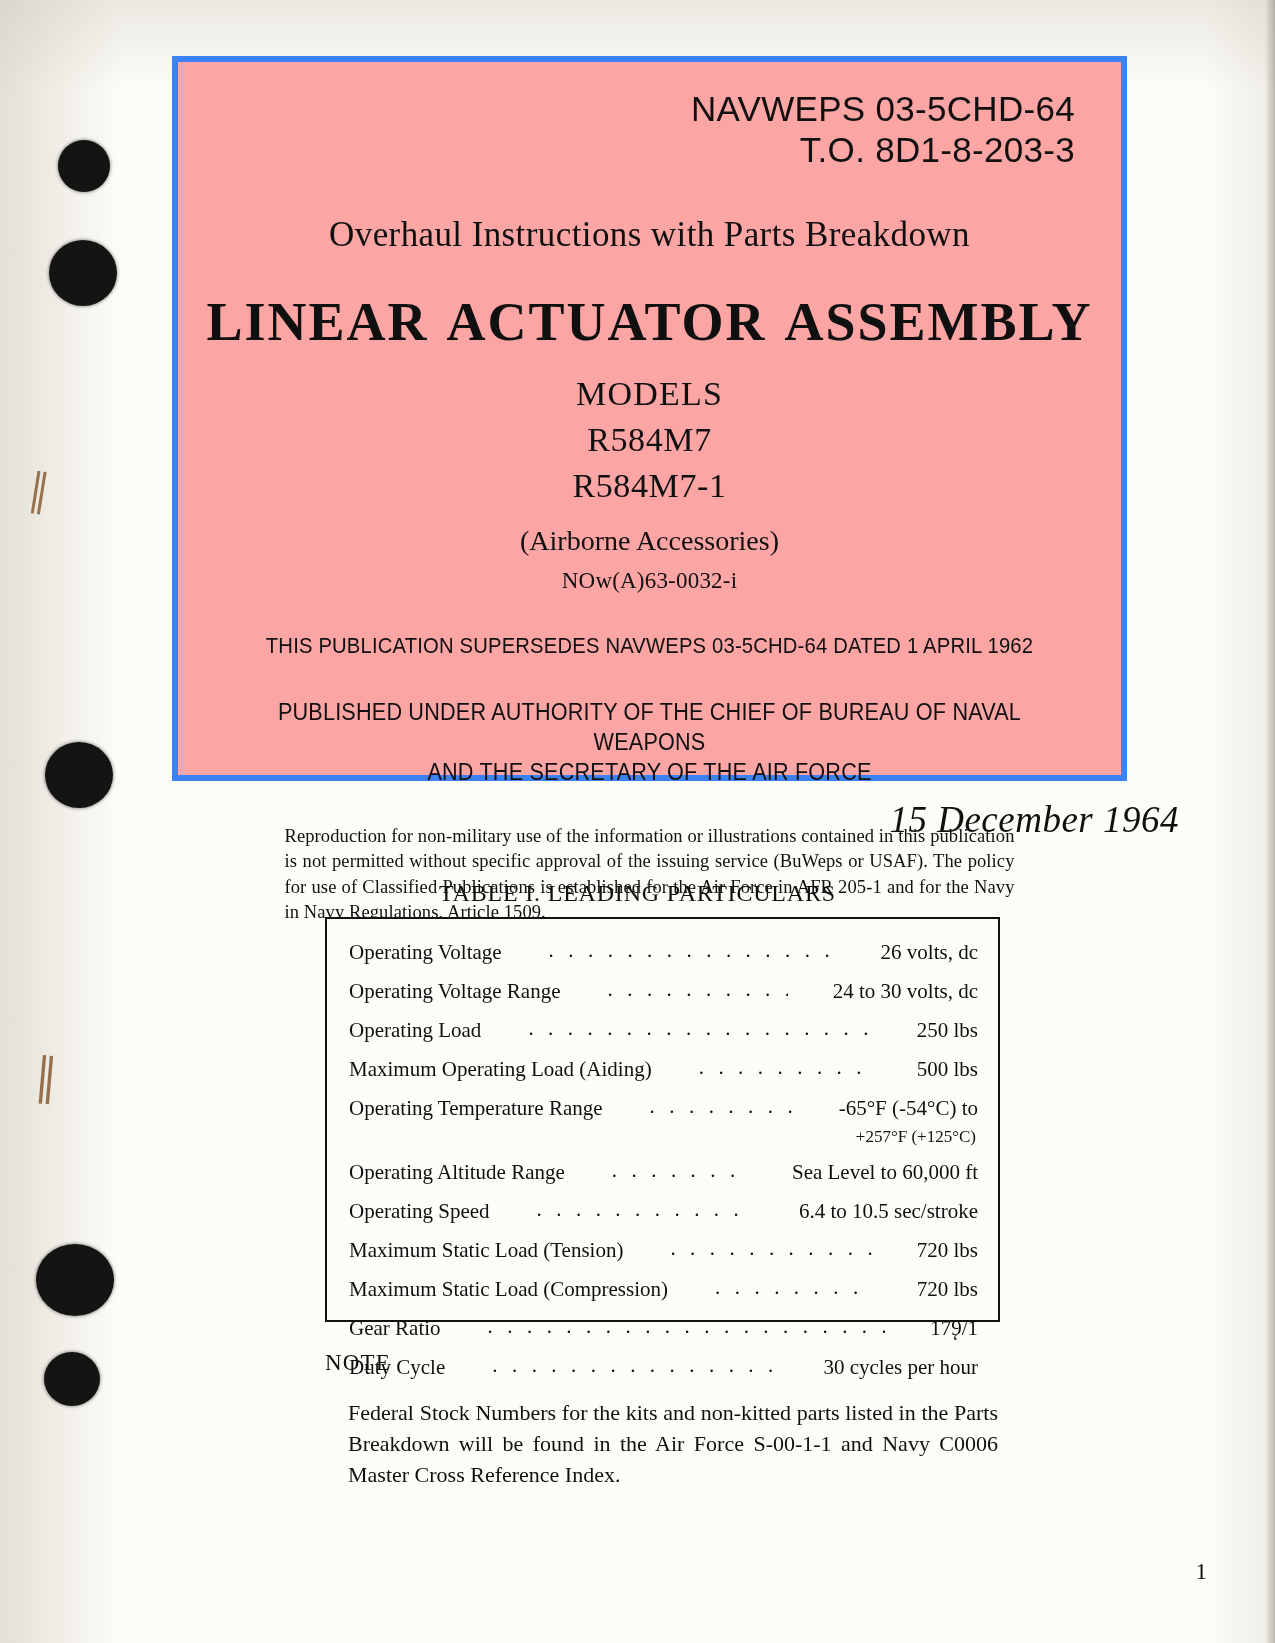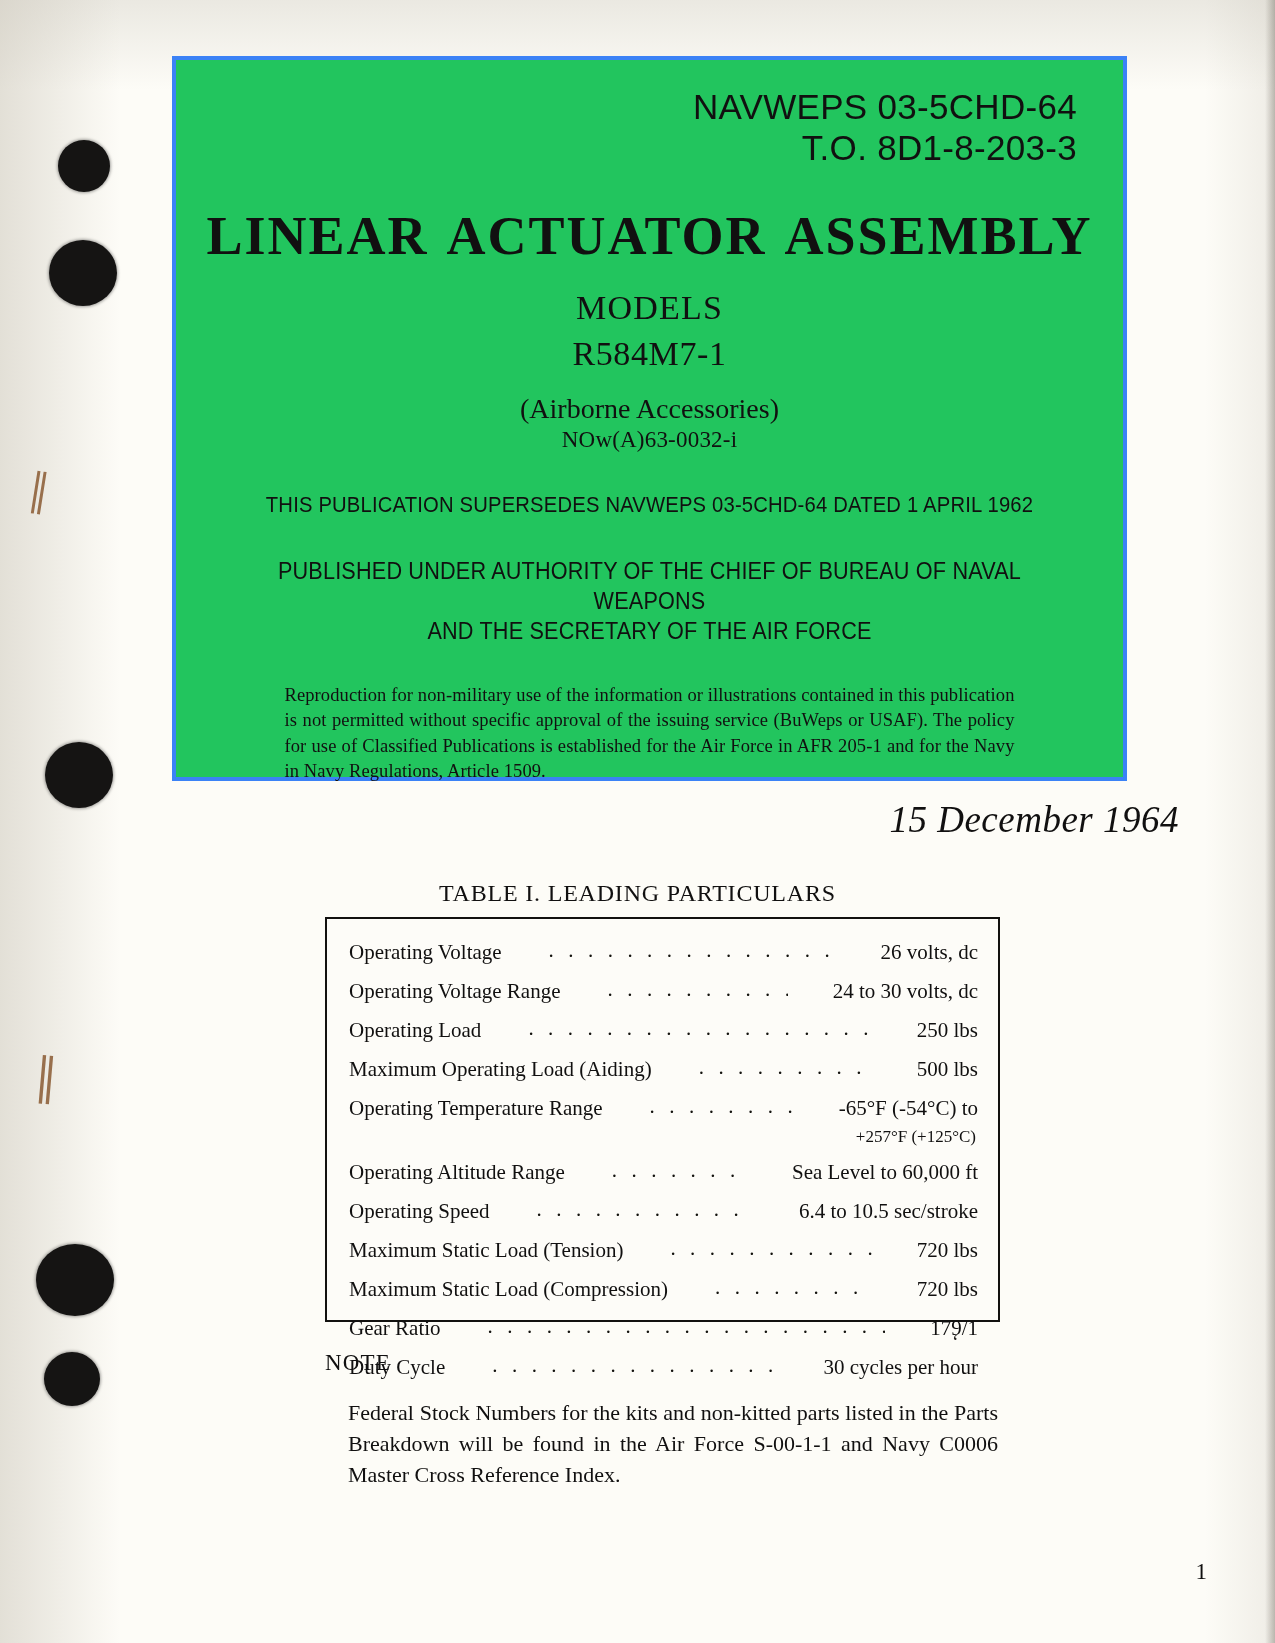--- a/index.html
+++ b/index.html
@@ -53,23 +53,23 @@
     user-select: none;
   }
 
   
   .title-box {
     position: absolute;
     left: 172px;
     top: 56px;
     width: 955px;
     height: 725px;
-    border: 4px solid #3b82f6;
+    border: 6px solid #3b82f6;
     box-sizing: border-box;
-    background: #22c55e;
+    background: #fca5a5;
   }
   .title-box::after {
     
     content: "";
     position: absolute;
     left: 7px;
     top: 7px;
     right: -7px;
     bottom: -7px;
     background: #0f0e0d;
@@ -121,21 +121,21 @@
     margin-top: 8px;
   }
 
   .accessories {
     text-align: center;
     margin-top: 20px;
     font-size: 28px;
   }
   .contract {
     text-align: center;
-    margin-top: 2px;
+    margin-top: 11px;
     font-size: 23px;
     letter-spacing: 0.2px;
   }
 
   .supersedes {
     text-align: center;
     margin-top: 40px;
     font-family: "Liberation Sans", "DejaVu Sans", sans-serif;
     font-size: 21.5px;
     letter-spacing: 0.2px;
@@ -278,26 +278,28 @@
   <div class="smudge" style="left:36px; top:1046px; font-size:70px; transform:rotate(5deg);">‖</div>
 
   <div class="title-box">
     <div class="title-box-inner">
 
       <div class="doc-numbers">
         <div>NAVWEPS 03-5CHD-64</div>
         <div>T.O. 8D1-8-203-3</div>
       </div>
 
+      <div class="subtitle">Overhaul Instructions with Parts Breakdown</div>
 
       <div class="main-title">
         <span>LINEAR</span><span class="sp"></span><span>ACTUATOR</span><span class="sp"></span><span>ASSEMBLY</span>
       </div>
 
       <div class="models-label">MODELS</div>
+      <div class="model-no">R584M7</div>
       <div class="model-no">R584M7-1</div>
 
       <div class="accessories">(Airborne  Accessories)</div>
       <div class="contract">NOw(A)63-0032-i</div>
 
       <div class="supersedes">THIS PUBLICATION SUPERSEDES NAVWEPS 03-5CHD-64 DATED 1 APRIL 1962</div>
 
       <div class="authority">
         <div>PUBLISHED UNDER AUTHORITY OF THE CHIEF OF BUREAU OF NAVAL WEAPONS</div>
         <div>AND THE SECRETARY OF THE AIR FORCE</div>

